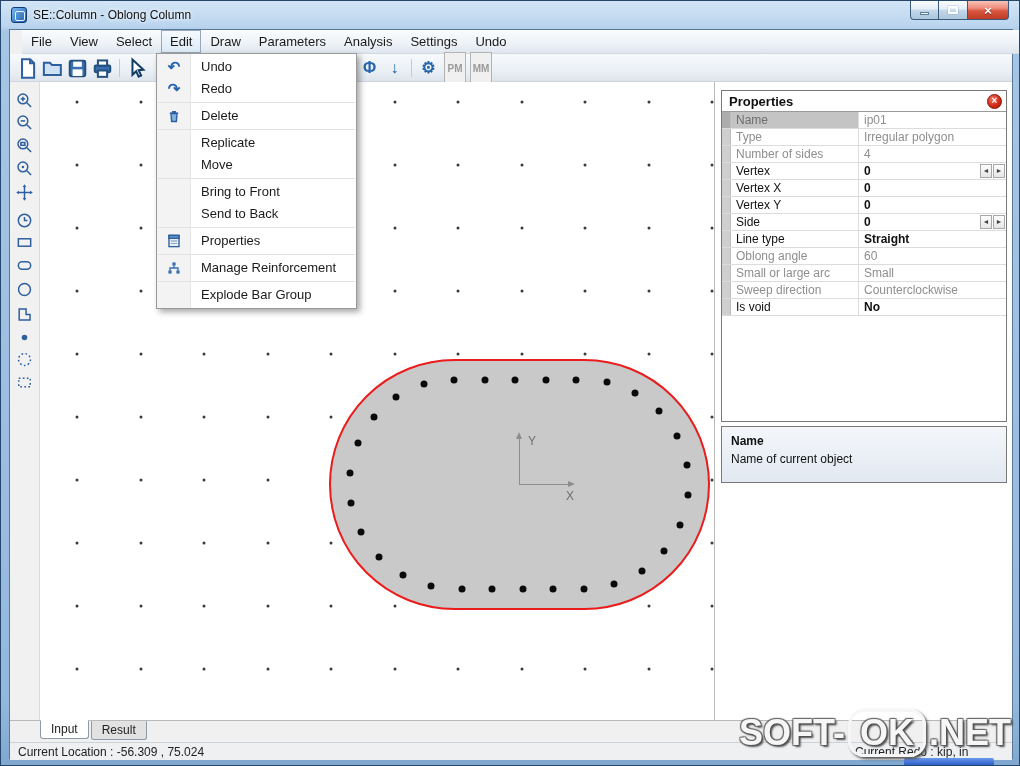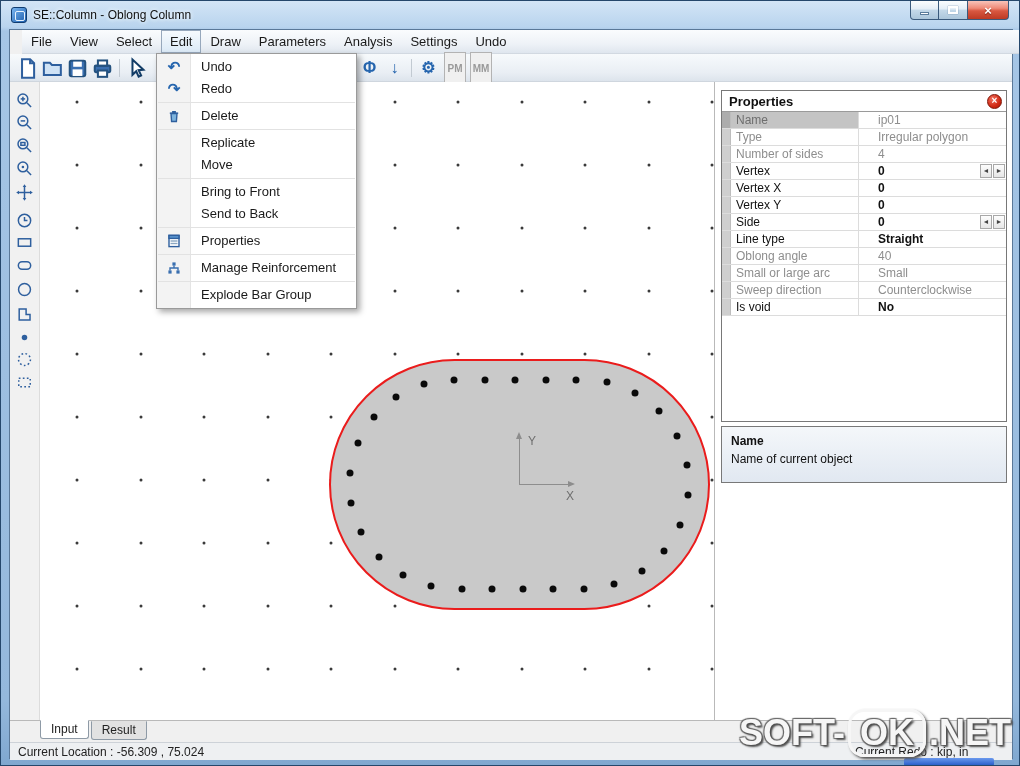--- a/index.html
+++ b/index.html
@@ -82,21 +82,21 @@
   .props-close { margin-left:auto; width:15px; height:15px; border-radius:50%;
     background:radial-gradient(circle at 35% 30%,#f2705e,#d02913 60%,#a81504);
     border:1px solid #7e1204; color:#fff; font-size:10px; line-height:12px; text-align:center;
     font-weight:bold; }
   .ptable { }
   .prow { display:flex; height:17px; font-size:12px; line-height:16px;
     border-bottom:1px solid #dcdcdc; position:relative; }
   .pgutter { width:9px; background:#cfcfcf; border-right:1px solid #bdbdbd; }
   .plabel { width:128px; padding-left:5px; border-right:1px solid #dcdcdc; color:#111;
     overflow:hidden; white-space:nowrap; }
-  .pvalue { flex:1; padding-left:19px; color:#111; font-weight:bold; overflow:hidden; white-space:nowrap; }
+  .pvalue { flex:1; padding-left:5px; color:#111; font-weight:bold; overflow:hidden; white-space:nowrap; }
   .prow.ro .plabel { color:#8e8e8e; }
   .prow.ro .pvalue { color:#8e8e8e; font-weight:normal; }
   .prow.sel .plabel { background:#c4c4c4; color:#6e6e6e; }
   .prow.sel .pgutter { background:#acacac; }
   .spinner { position:absolute; right:1px; top:1px; display:flex; gap:1px; }
   .spinner span { display:block; width:12px; height:14px; border:1px solid #a8a8a8;
     background:linear-gradient(#fdfdfd,#e6e6e6); font-size:7px; line-height:12px; text-align:center;
     color:#444; }
   .desc-box { position:absolute; left:5px; top:344px; width:286px; height:57px;
     border:1px solid #787878; background:linear-gradient(#f4f7fa,#e1e8f1); font-size:12px;
@@ -489,21 +489,21 @@
                 </div>
               </div>
               <div class="prow">
                 <div class="pgutter"></div>
                 <div class="plabel">Line type</div>
                 <div class="pvalue">Straight</div>
               </div>
               <div class="prow ro">
                 <div class="pgutter"></div>
                 <div class="plabel">Oblong angle</div>
-                <div class="pvalue">40</div>
+                <div class="pvalue">60</div>
               </div>
               <div class="prow ro">
                 <div class="pgutter"></div>
                 <div class="plabel">Small or large arc</div>
                 <div class="pvalue">Small</div>
               </div>
               <div class="prow ro">
                 <div class="pgutter"></div>
                 <div class="plabel">Sweep direction</div>
                 <div class="pvalue">Counterclockwise</div>

